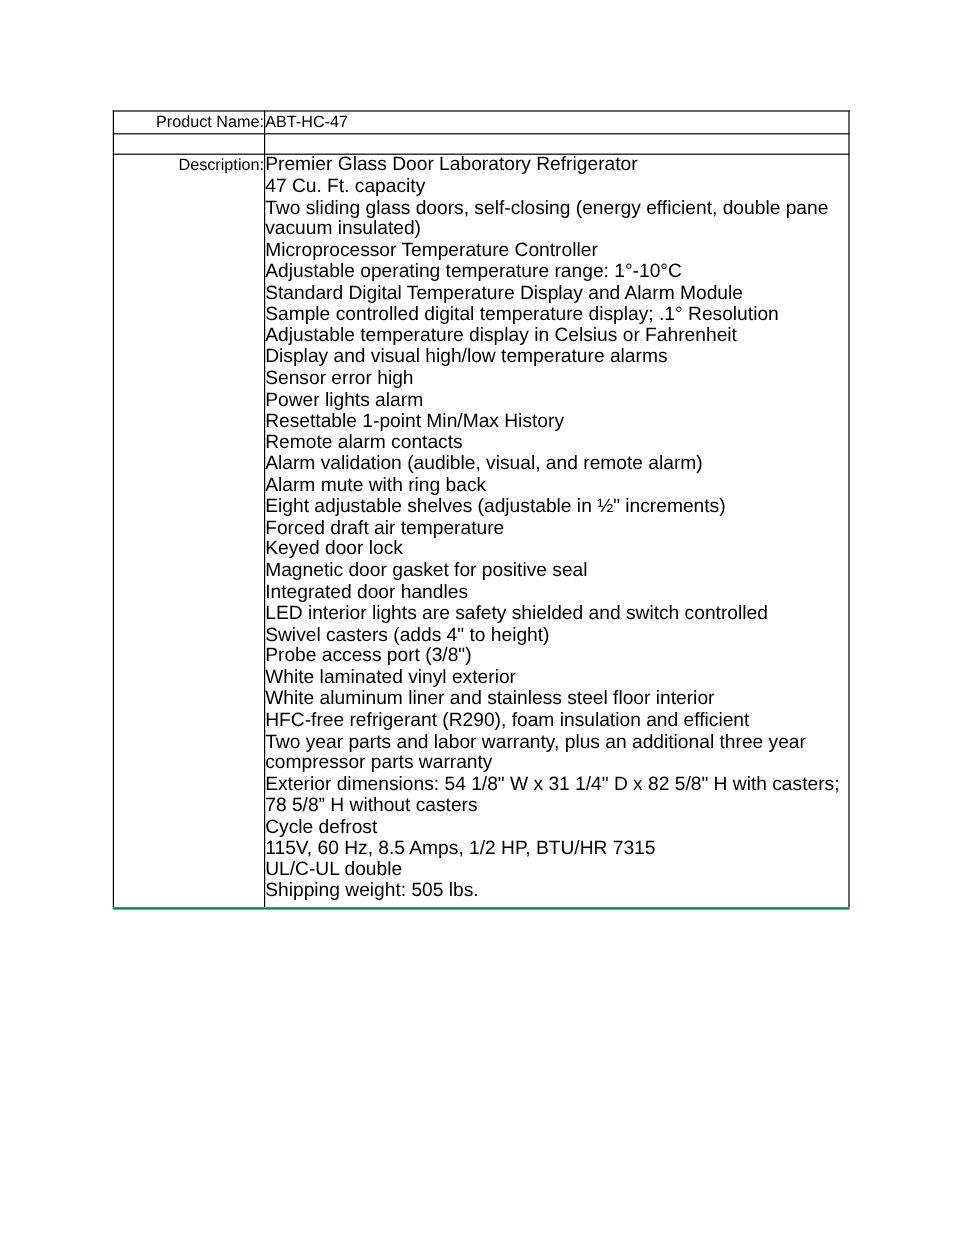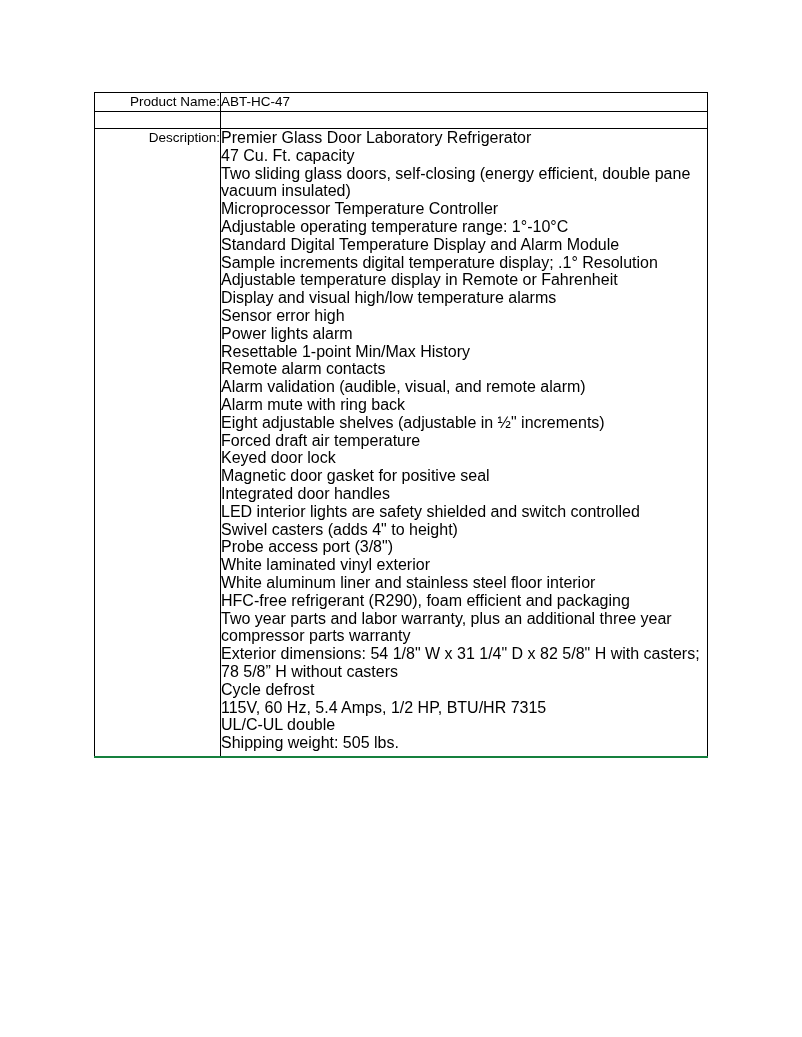--- a/index.html
+++ b/index.html
@@ -115,44 +115,44 @@
       <tr class="row-desc">
         <td class="label-cell desc-label-wrap">Description:</td>
         <td class="value-cell">
           <ul class="desc-lines">
               <li>Premier Glass Door Laboratory Refrigerator</li>
               <li>47 Cu. Ft. capacity</li>
               <li>Two sliding glass doors, self-closing (energy efficient, double pane vacuum insulated)</li>
               <li>Microprocessor Temperature Controller</li>
               <li>Adjustable operating temperature range: 1°-10°C</li>
               <li>Standard Digital Temperature Display and Alarm Module</li>
-              <li>Sample increments digital temperature display; .1° Resolution</li>
-              <li>Adjustable temperature display in Remote or Fahrenheit</li>
+              <li>Sample controlled digital temperature display; .1° Resolution</li>
+              <li>Adjustable temperature display in Celsius or Fahrenheit</li>
               <li>Display and visual high/low temperature alarms</li>
               <li>Sensor error high</li>
               <li>Power lights alarm</li>
               <li>Resettable 1-point Min/Max History</li>
               <li>Remote alarm contacts</li>
               <li>Alarm validation (audible, visual, and remote alarm)</li>
               <li>Alarm mute with ring back</li>
               <li>Eight adjustable shelves (adjustable in ½" increments)</li>
               <li>Forced draft air temperature</li>
               <li>Keyed door lock</li>
               <li>Magnetic door gasket for positive seal</li>
               <li>Integrated door handles</li>
               <li>LED interior lights are safety shielded and switch controlled</li>
               <li>Swivel casters (adds 4" to height)</li>
               <li>Probe access port (3/8")</li>
               <li>White laminated vinyl exterior</li>
               <li>White aluminum liner and stainless steel floor interior</li>
-              <li>HFC-free refrigerant (R290), foam efficient and packaging</li>
+              <li>HFC-free refrigerant (R290), foam insulation and efficient</li>
               <li>Two year parts and labor warranty, plus an additional three year compressor parts warranty</li>
               <li>Exterior dimensions: 54 1/8" W x 31 1/4" D x 82 5/8" H with casters; 78 5/8” H without casters</li>
               <li>Cycle defrost</li>
-              <li>115V, 60 Hz, 5.4 Amps, 1/2 HP, BTU/HR 7315</li>
+              <li>115V, 60 Hz, 8.5 Amps, 1/2 HP, BTU/HR 7315</li>
               <li>UL/C-UL double</li>
               <li>Shipping weight: 505 lbs.</li>
             </ul>
         </td>
       </tr>
     </tbody>
   </table>
 
 </div>
 

